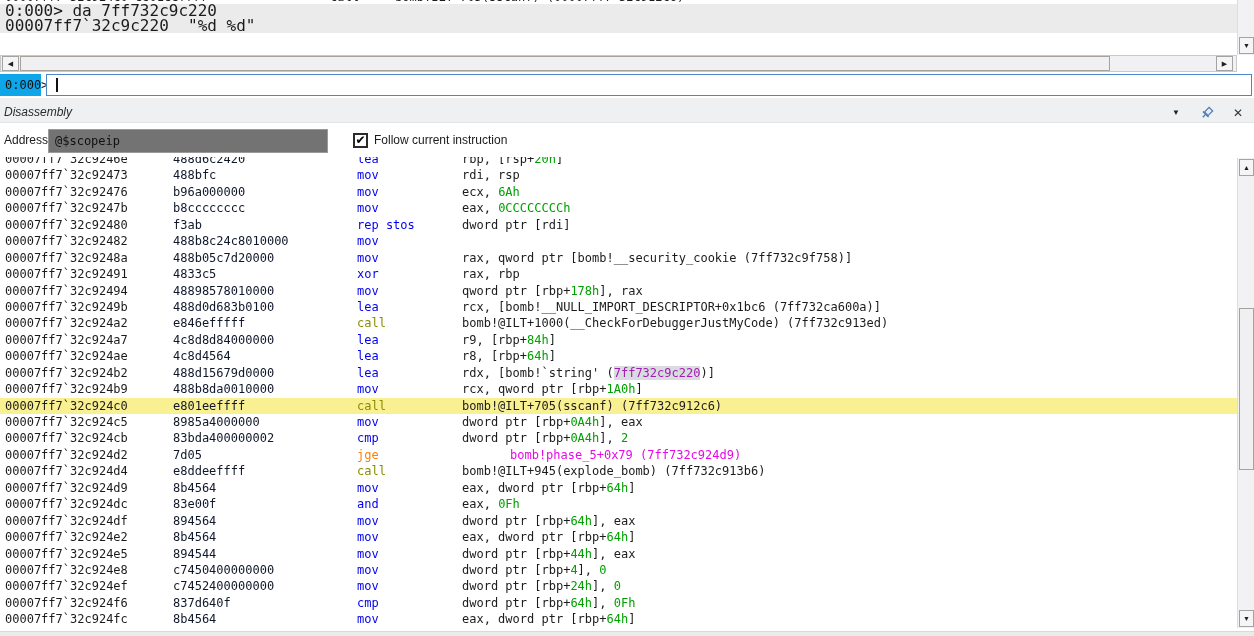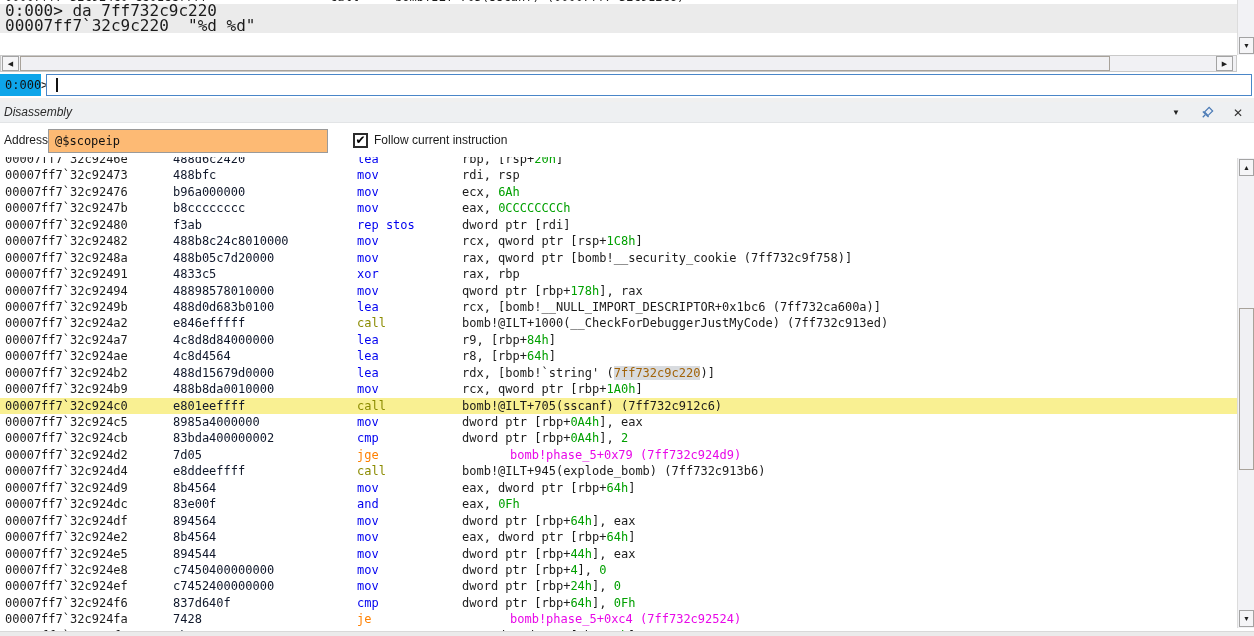--- a/index.html
+++ b/index.html
@@ -40,21 +40,21 @@
   .titlebar .title{position:absolute;left:4px;top:0;line-height:21px;color:#2b2b2b;font-style:italic;}
   .tb-icons{position:absolute;right:8px;top:0;height:21px;display:flex;align-items:center;gap:15px;}
   .tb-btn{width:16px;height:16px;display:flex;align-items:center;justify-content:center;cursor:default;}
   .chev{font-size:8px;color:#222;}
   .xmark{font-size:12px;color:#333;}
 
   .toolbar{position:absolute;left:0;top:123px;width:1254px;height:35px;background:#fff;}
   .addr-label{position:absolute;left:4px;top:0;line-height:35px;color:#1b1b1b;}
   .addr-input{position:absolute;left:48px;top:6px;width:280px;height:22px;border:1px solid #9a9a9a;
               box-sizing:border-box;padding:11px 6px;font-family:"DejaVu Sans Mono","Liberation Mono",monospace;
-              font-size:12px;color:#111;background:#fdba74;outline:none;}
+              font-size:12px;color:#111;background:#737373;outline:none;}
   .chk{position:absolute;left:353px;top:10px;width:15px;height:15px;background:#fff;
        border:2px solid #2b2b2b;box-sizing:border-box;display:flex;align-items:center;justify-content:center;}
   .chk .mark{font-size:12px;font-weight:bold;color:#000;line-height:1;margin-top:-2px;display:none;}
   .chk.checked .mark{display:block;}
   .chk-label{position:absolute;left:374px;top:0;line-height:35px;color:#1b1b1b;}
 
   
   .disview{position:absolute;left:0;top:157px;width:1237px;height:474px;background:#fff;overflow:hidden;
            font-family:"DejaVu Sans Mono","Liberation Mono",monospace;font-size:12px;}
   .drow{display:flex;height:16.45px;line-height:16.45px;padding-left:5px;white-space:pre;gap:40px;}
@@ -63,21 +63,21 @@
   .addr{width:128px;flex:none;color:#1b1b1b;}
   .bytes{width:144px;flex:none;color:#0f172a;}
   .mnem{width:65px;flex:none;}
   .ops{flex:1;}
   .mn-std{color:#0000f0;}
   .mn-call{color:#8b8b00;}
   .mn-jump{color:#ff8000;}
   .sg-t{color:#1b1b1b;}
   .sg-n{color:#00a000;}
   .sg-m{color:#e808e8;margin-left:48px;}
-  .sg-h{color:#a16207;background:#d8dbdf;}
+  .sg-h{color:#a21caf;background:#d8dbdf;}
 
   .bottomstrip{position:absolute;left:0;top:631px;width:1254px;height:5px;background:#ebebeb;
                border-top:1px solid #d9d9d9;box-sizing:border-box;}
 </style>
 </head>
 <body>
 
 <div id="screen">
 
   <div class="outpane">
@@ -176,21 +176,20 @@
     <span class="addr">00007ff7`32c92480</span>
     <span class="bytes">f3ab</span>
     <span class="mnem mn-std">rep stos</span>
     <span class="ops"><span class="sg-t">dword ptr [rdi]</span></span>
   </div>
 
   <div class="drow">
     <span class="addr">00007ff7`32c92482</span>
     <span class="bytes">488b8c24c8010000</span>
     <span class="mnem mn-std">mov</span>
-    <span class="ops"><span class="sg-t">rcx, qword ptr [rsp+</span><span class="sg-n">1C8h</span><span class="sg-t">]</span></span>
   </div>
 
   <div class="drow">
     <span class="addr">00007ff7`32c9248a</span>
     <span class="bytes">488b05c7d20000</span>
     <span class="mnem mn-std">mov</span>
     <span class="ops"><span class="sg-t">rax, qword ptr [bomb!__security_cookie (7ff732c9f758)]</span></span>
   </div>
 
   <div class="drow">
@@ -333,26 +332,20 @@
     <span class="ops"><span class="sg-t">dword ptr [rbp+</span><span class="sg-n">24h</span><span class="sg-t">], </span><span class="sg-n">0</span></span>
   </div>
 
   <div class="drow">
     <span class="addr">00007ff7`32c924f6</span>
     <span class="bytes">837d640f</span>
     <span class="mnem mn-std">cmp</span>
     <span class="ops"><span class="sg-t">dword ptr [rbp+</span><span class="sg-n">64h</span><span class="sg-t">], </span><span class="sg-n">0Fh</span></span>
   </div>
 
-  <div class="drow">
-    <span class="addr">00007ff7`32c924fa</span>
-    <span class="bytes">7428</span>
-    <span class="mnem mn-jump">je</span>
-    <span class="ops"><span class="sg-m">bomb!phase_5+0xc4 (7ff732c92524)</span></span>
-  </div>
 
   <div class="drow">
     <span class="addr">00007ff7`32c924fc</span>
     <span class="bytes">8b4564</span>
     <span class="mnem mn-std">mov</span>
     <span class="ops"><span class="sg-t">eax, dword ptr [rbp+</span><span class="sg-n">64h</span><span class="sg-t">]</span></span>
   </div>
 </div>
   </div>
 

